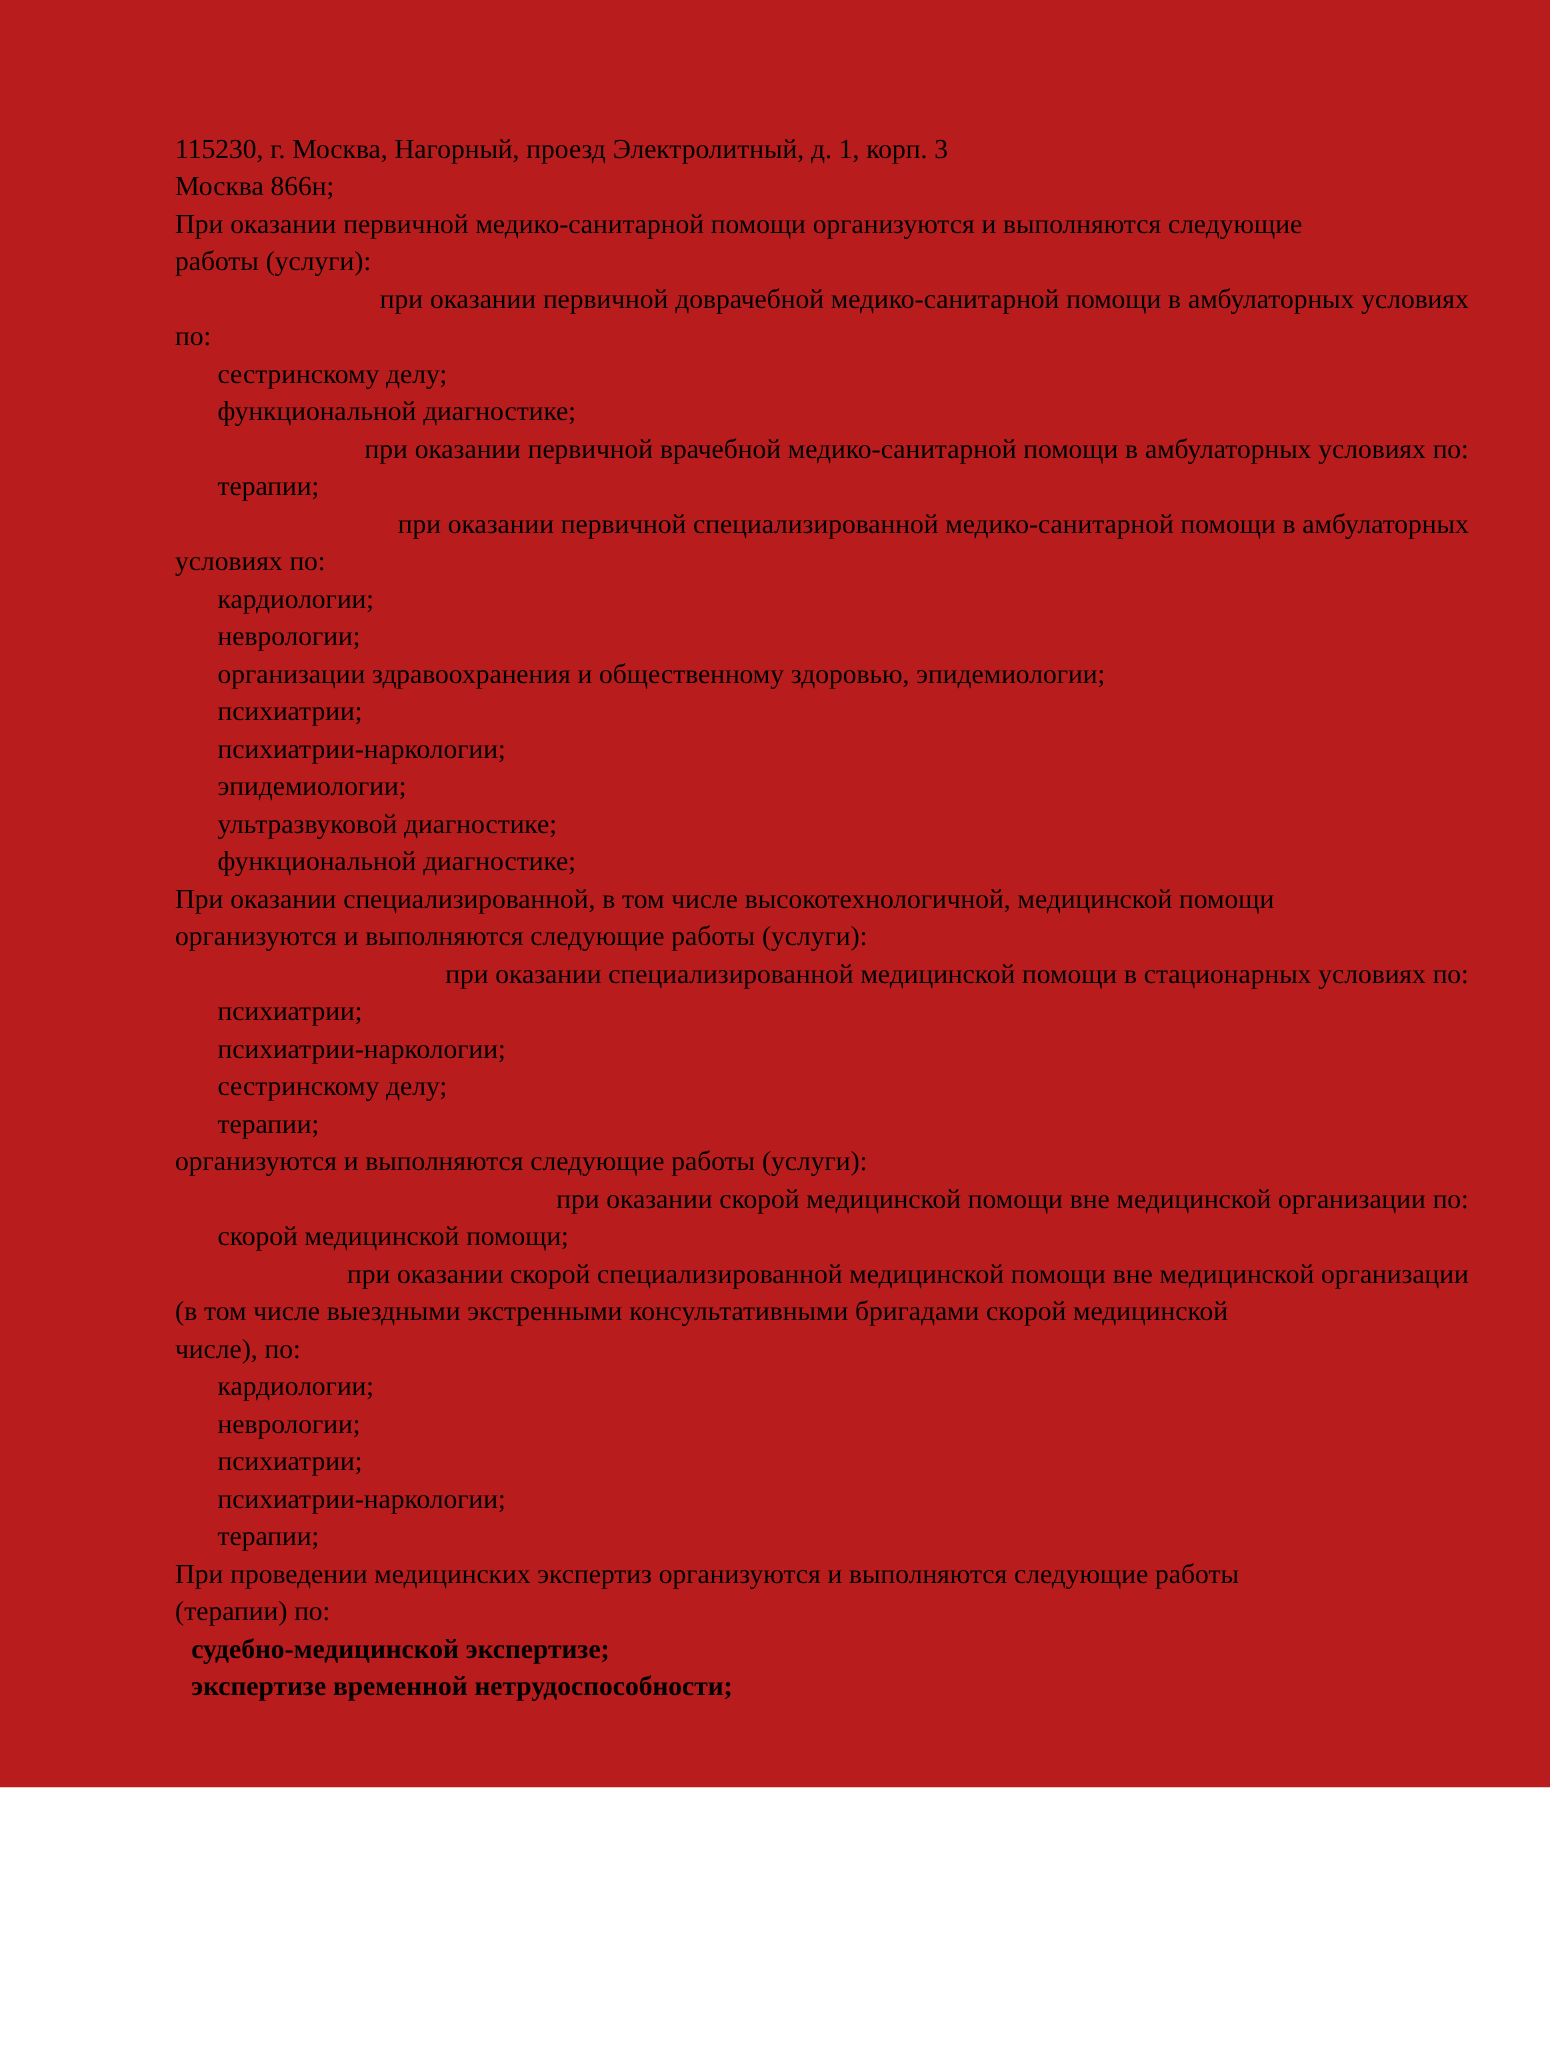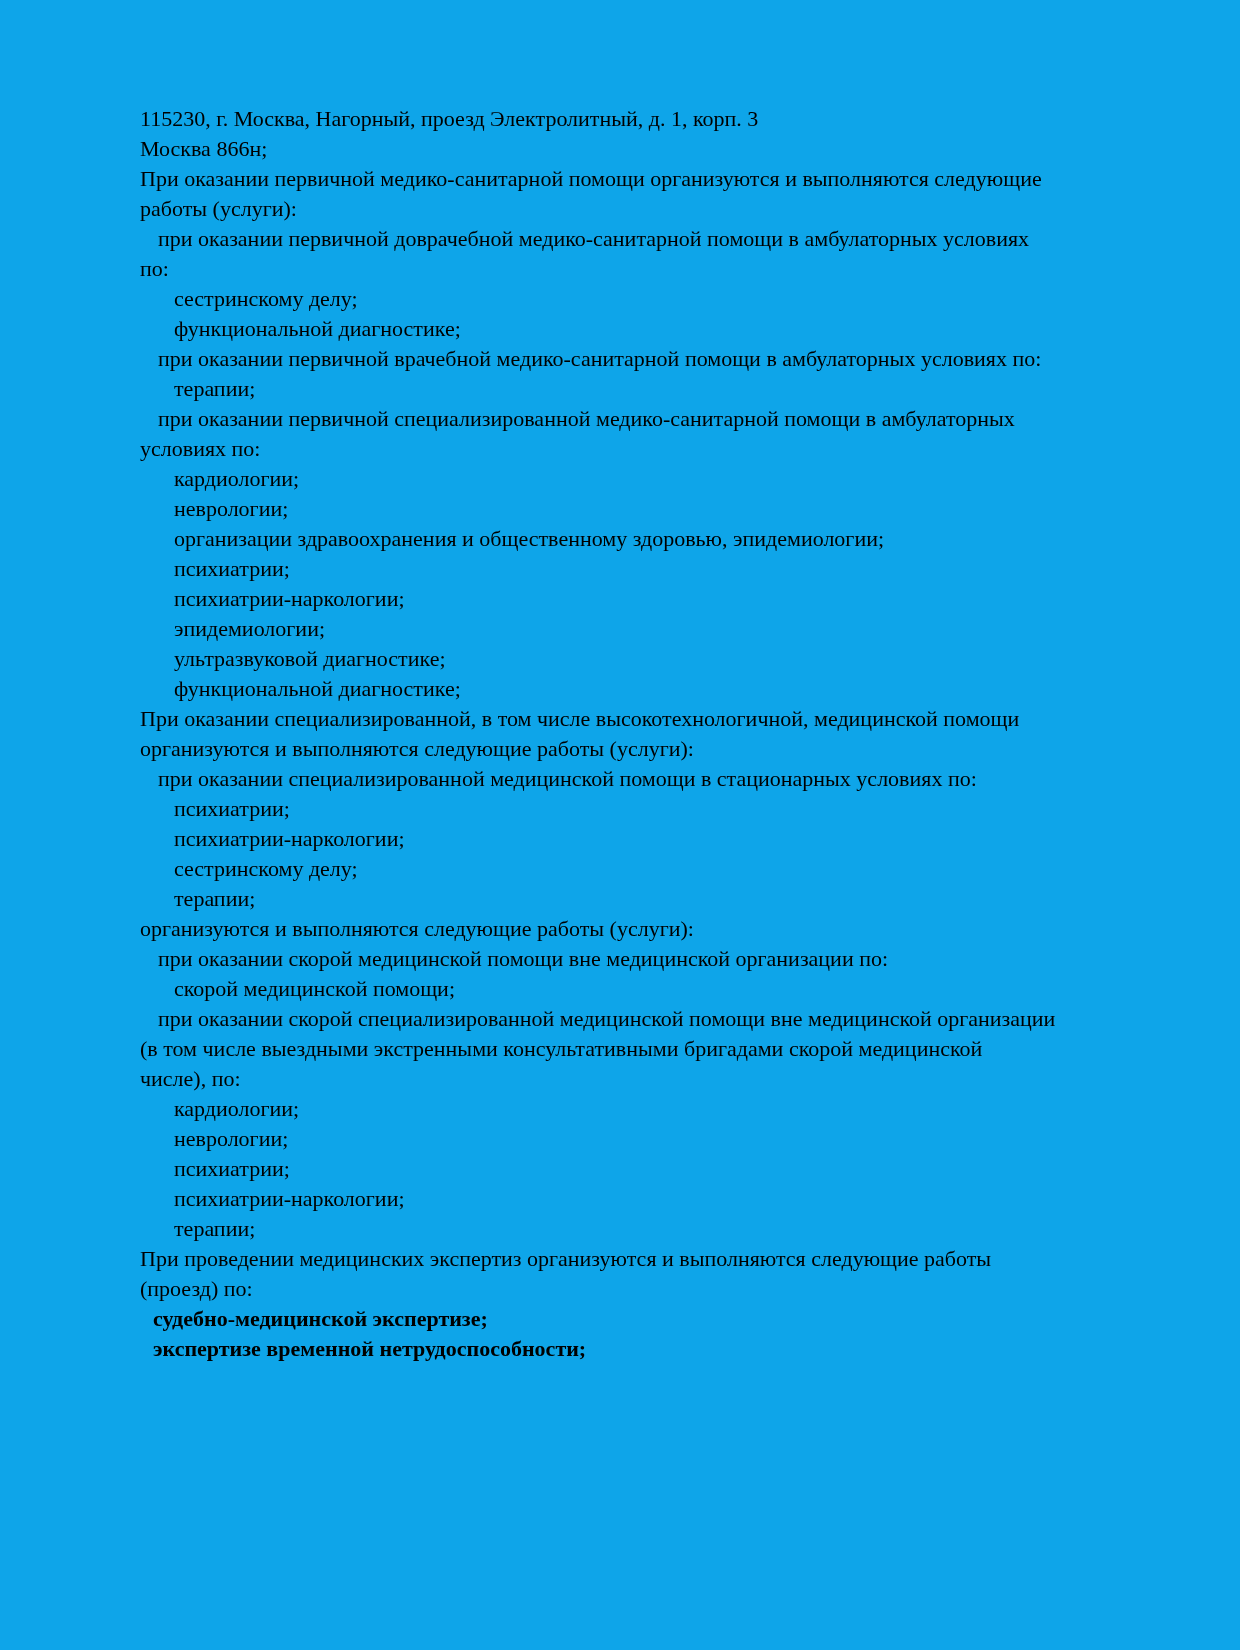--- a/index.html
+++ b/index.html
@@ -3,39 +3,39 @@
 <meta charset="utf-8">
 <style>
   html, body {
     margin: 0;
     padding: 0;
     background: #ffffff;
   }
   .page {
     position: relative;
     width: 1240px;
-    height: 1650px;
-    background: #0ea5e9;
+    height: 1430px;
+    background: #b91c1c;
     overflow: hidden;
     font-family: "Liberation Serif", "DejaVu Serif", serif;
   }
   .doc {
     position: absolute;
     left: 140px;
     top: 104px;
     width: 1035px;
     color: #000000;
     font-size: 22px;
     line-height: 30px;
   }
   .line {
     white-space: pre;
   }
   .indent-0 { padding-left: 0; }
-  .indent-1 { padding-left: 18px; }
+  .indent-1 { padding-left: 18px; text-align: right; }
   .indent-2 { padding-left: 34px; }
   .indent-3 { padding-left: 13px; font-weight: bold; }
 </style>
 </head>
 <body>
 
 <div class="page">
   <div class="doc">
 
   <div class="line indent-0">115230, г. Москва, Нагорный, проезд Электролитный, д. 1, корп. 3</div>
@@ -70,17 +70,17 @@
       <div class="line indent-2">скорой медицинской помощи;</div>
       <div class="line indent-1">при оказании скорой специализированной медицинской помощи вне медицинской организации</div>
       <div class="line indent-0">(в том числе выездными экстренными консультативными бригадами скорой медицинской</div>
       <div class="line indent-0">числе), по:</div>
       <div class="line indent-2">кардиологии;</div>
       <div class="line indent-2">неврологии;</div>
       <div class="line indent-2">психиатрии;</div>
       <div class="line indent-2">психиатрии-наркологии;</div>
       <div class="line indent-2">терапии;</div>
       <div class="line indent-0">При проведении медицинских экспертиз организуются и выполняются следующие работы</div>
-      <div class="line indent-0">(проезд) по:</div>
+      <div class="line indent-0">(терапии) по:</div>
       <div class="line indent-3">судебно-медицинской экспертизе;</div>
       <div class="line indent-3">экспертизе временной нетрудоспособности;</div>
     </div>
 </div>
 
 </body></html>

